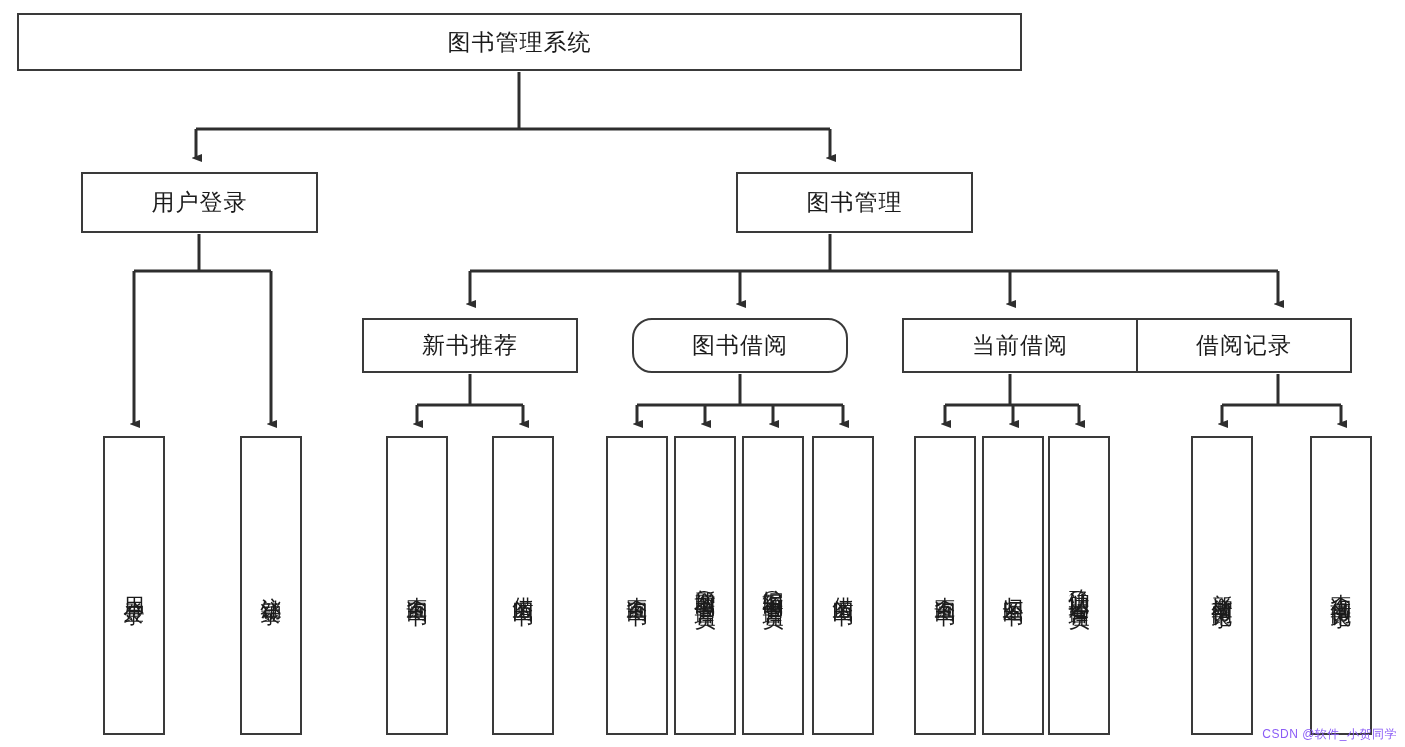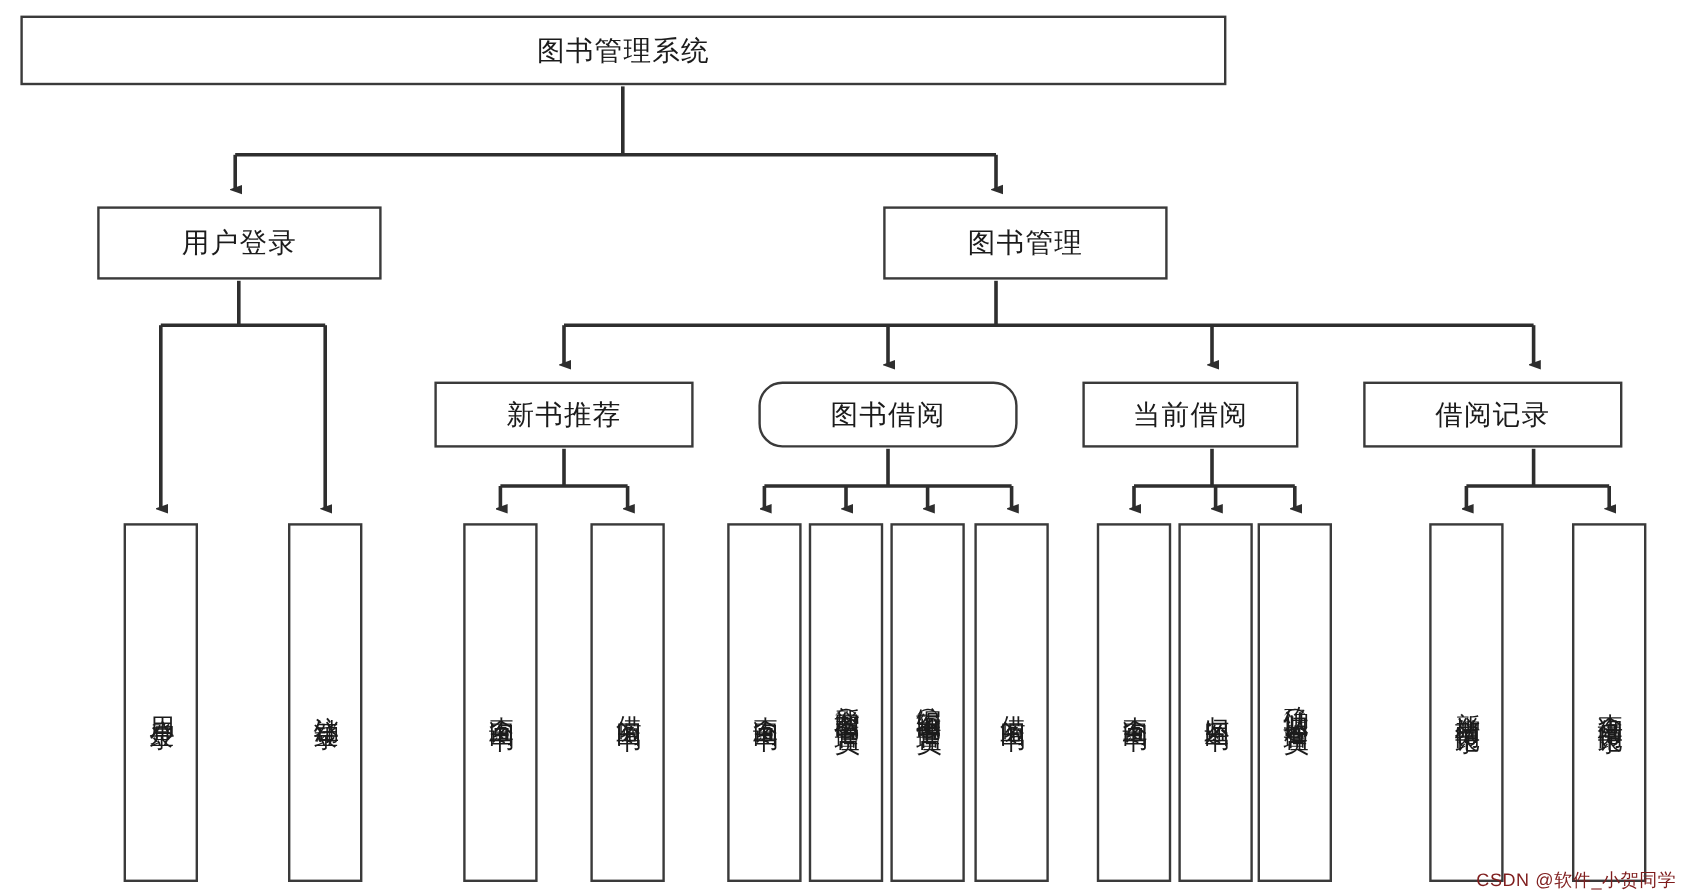--- a/index.html
+++ b/index.html
@@ -47,22 +47,22 @@
     writing-mode: vertical-rl;
     text-orientation: upright;
     letter-spacing: 3px;
     line-height: 1.05;
     white-space: nowrap;
   }
   .watermark {
     position: absolute;
     right: 8px;
     bottom: 4px;
-    font-size: 15px;
-    color: #7f1d1d;
+    font-size: 12px;
+    color: #8b5cf6;
     letter-spacing: 0.5px;
     white-space: nowrap;
   }
 </style>
 </head>
 <body>
 
 <div id="canvas">
 
   <svg class="edges" viewBox="0 0 1405 747">
@@ -125,21 +125,21 @@
   <div class="node horiz" style="left:711px; top:172px; width:237px; height:61px;margin-left:25px;">
     <span>图书管理</span>
   </div>
 
   <div class="node horiz" style="left:362px; top:318px; width:216px; height:55px;text-align:center;">
     <span>新书推荐</span>
   </div>
   <div class="node horiz" style="left:632px; top:318px; width:216px; height:55px;border-radius:20px;">
     <span>图书借阅</span>
   </div>
-  <div class="node horiz" style="left:902px; top:318px; width:180px; height:55px;">
+  <div class="node horiz" style="left:902px; top:318px; width:236px; height:55px;">
     <span>当前借阅</span>
   </div>
   <div class="node horiz" style="left:1136px; top:318px; width:216px; height:55px;">
     <span>借阅记录</span>
   </div>
 
   <div class="node vert" style="left:103px; top:436px; width:62px; height:299px;">
     <span class="vtext">用户登录</span>
   </div>
   <div class="node vert" style="left:240px; top:436px; width:62px; height:299px;">

